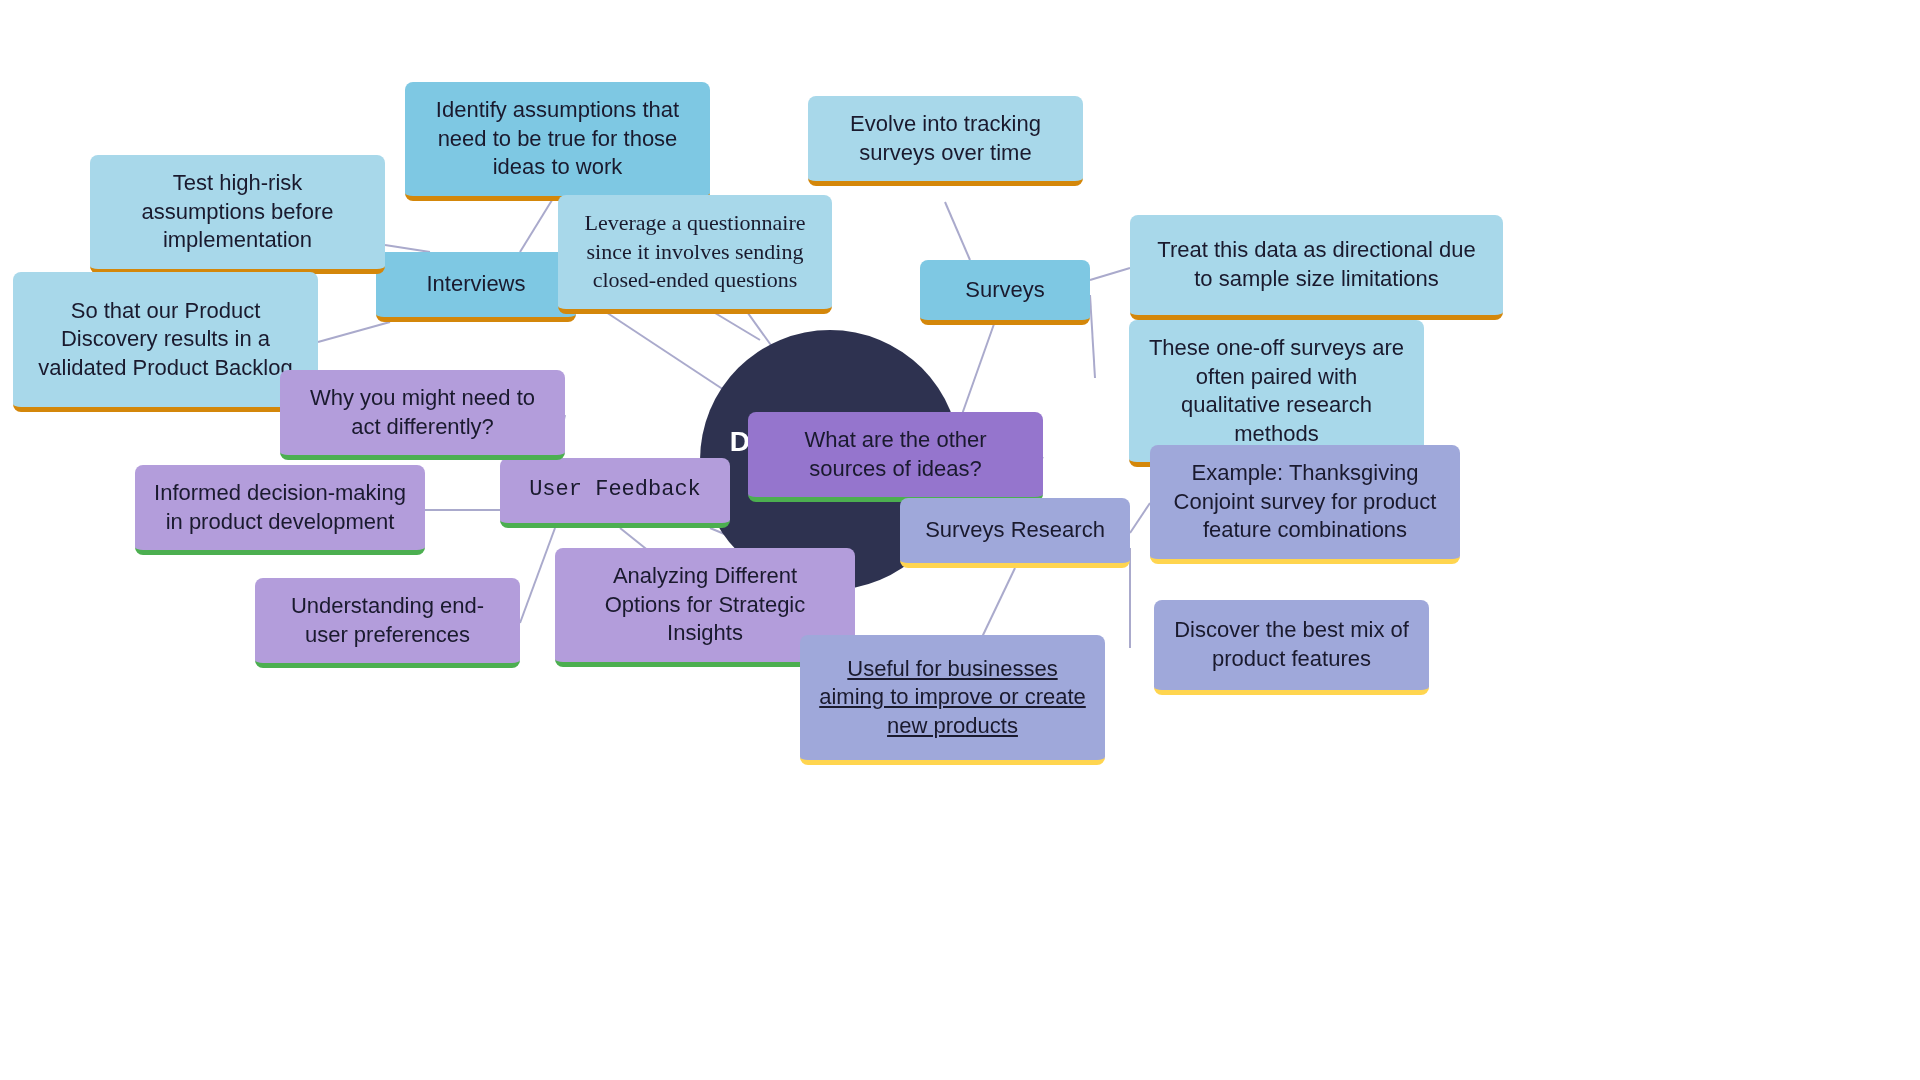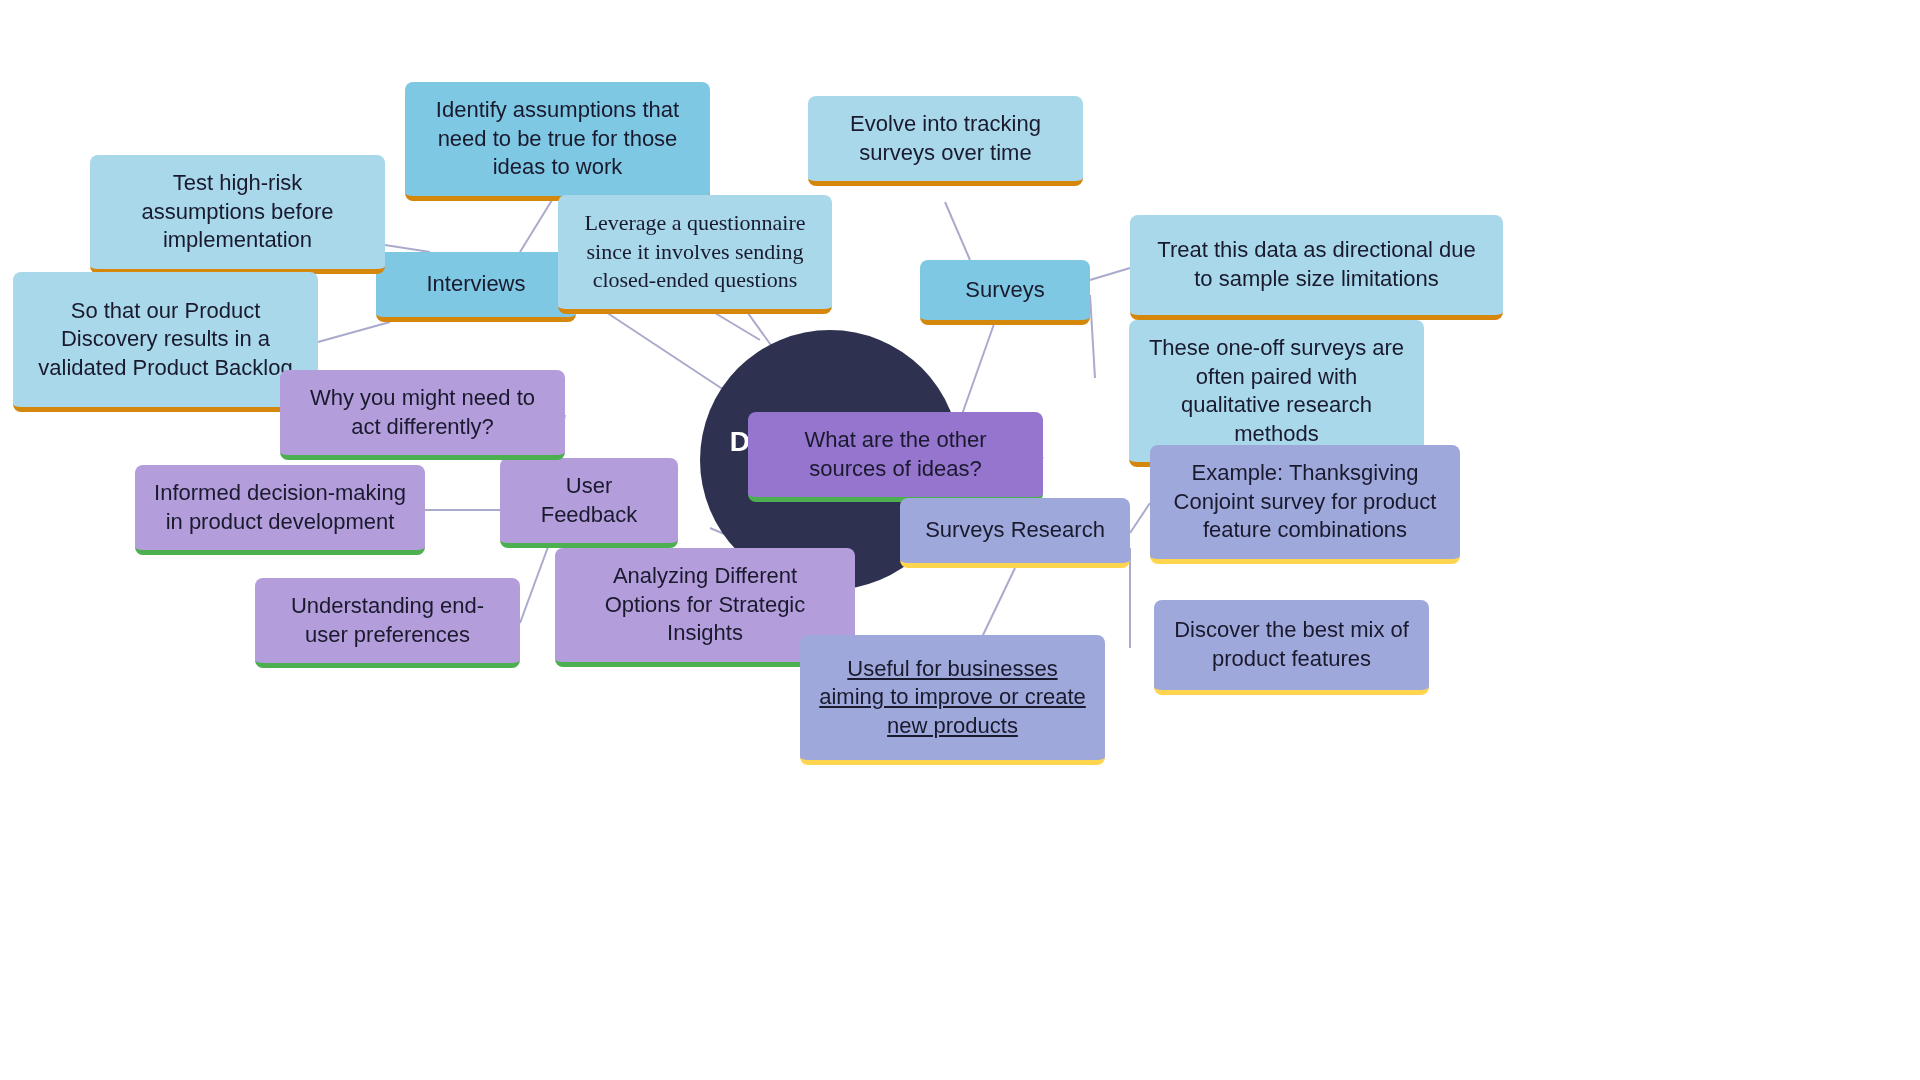--- a/index.html
+++ b/index.html
@@ -103,21 +103,21 @@
 
 <div class="node node-blue" style="left: 376px; top: 252px; width: 200px; min-height: 70px;">Interviews</div>
 <div class="node node-blue" style="left: 405px; top: 82px; width: 305px; min-height: 110px;">Identify assumptions that need to be true for those ideas to work</div>
 <div class="node node-blue-light" style="left: 90px; top: 155px; width: 295px; min-height: 90px;">Test high-risk assumptions before implementation</div>
 <div class="node node-blue-light" style="left: 13px; top: 272px; width: 305px; min-height: 140px;">So that our Product Discovery results in a validated Product Backlog</div>
 <div class="node node-blue" style="left: 920px; top: 260px; width: 170px; min-height: 65px;">Surveys</div>
 <div class="node node-blue-light" style="left: 558px; top: 195px; width: 274px; min-height: 115px; font-family: Liberation Serif, serif;">Leverage a questionnaire since it involves sending closed-ended questions</div>
 <div class="node node-blue-light" style="left: 808px; top: 96px; width: 275px; min-height: 90px;">Evolve into tracking surveys over time</div>
 <div class="node node-blue-light" style="left: 1130px; top: 215px; width: 373px; min-height: 105px;">Treat this data as directional due to sample size limitations</div>
 <div class="node node-blue-light" style="left: 1095px; top: 320px; width: 295px; min-height: 115px; margin-left: 34px;">These one-off surveys are often paired with qualitative research methods</div>
-<div class="node node-purple" style="left: 500px; top: 458px; width: 178px; min-height: 70px;">User Feedback</div>
+<div class="node node-purple" style="left: 500px; top: 458px; width: 230px; min-height: 70px; font-family: Liberation Mono, monospace;">User Feedback</div>
 <div class="node node-purple" style="left: 280px; top: 370px; width: 285px; min-height: 90px;">Why you might need to act differently?</div>
 <div class="node node-purple" style="left: 135px; top: 465px; width: 290px; min-height: 90px;">Informed decision-making in product development</div>
 <div class="node node-purple" style="left: 255px; top: 578px; width: 265px; min-height: 90px;">Understanding end-user preferences</div>
 <div class="node node-purple" style="left: 555px; top: 548px; width: 300px; min-height: 95px;">Analyzing Different Options for Strategic Insights</div>
 <div class="node node-violet" style="left: 748px; top: 412px; width: 295px; min-height: 90px;">What are the other sources of ideas?</div>
 <div class="node node-periwinkle" style="left: 900px; top: 498px; width: 230px; min-height: 70px;">Surveys Research</div>
 <div class="node node-periwinkle" style="left: 1150px; top: 445px; width: 310px; min-height: 115px;">Example: Thanksgiving Conjoint survey for product feature combinations</div>
 <div class="node node-periwinkle" style="left: 800px; top: 635px; width: 305px; min-height: 130px; text-decoration: underline;">Useful for businesses aiming to improve or create new products</div>
 <div class="node node-periwinkle" style="left: 1130px; top: 600px; width: 275px; min-height: 95px; margin-left: 24px;">Discover the best mix of product features</div>
 

